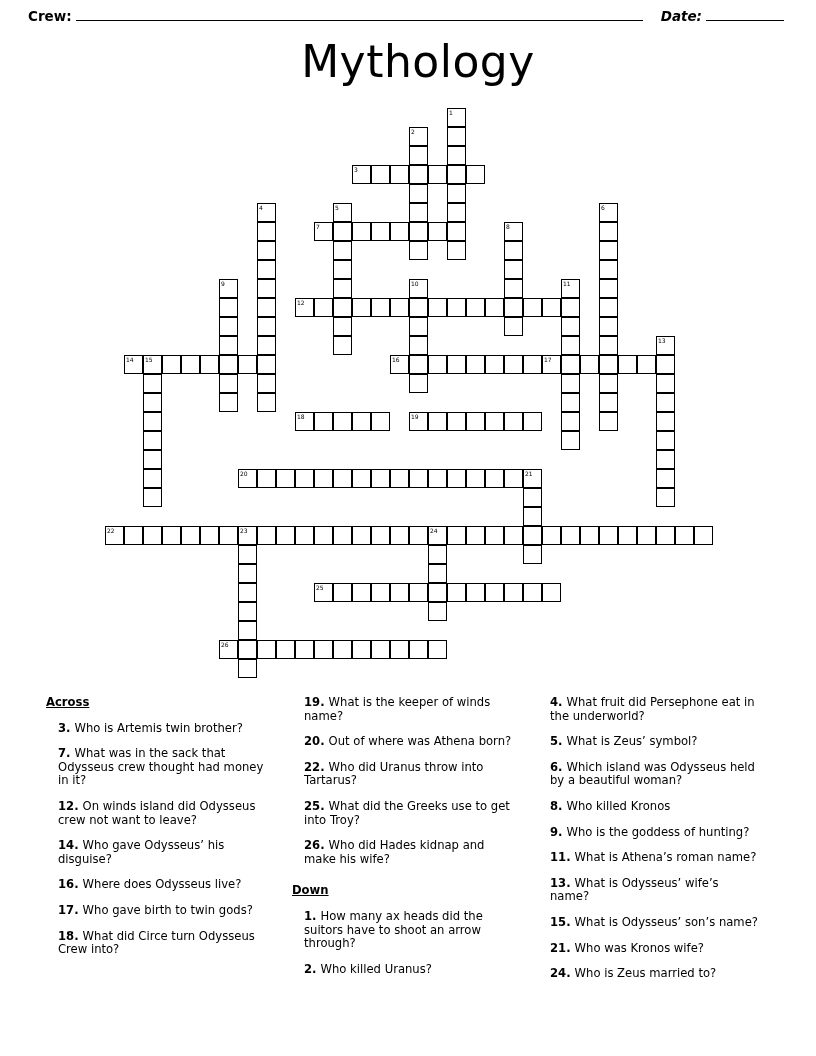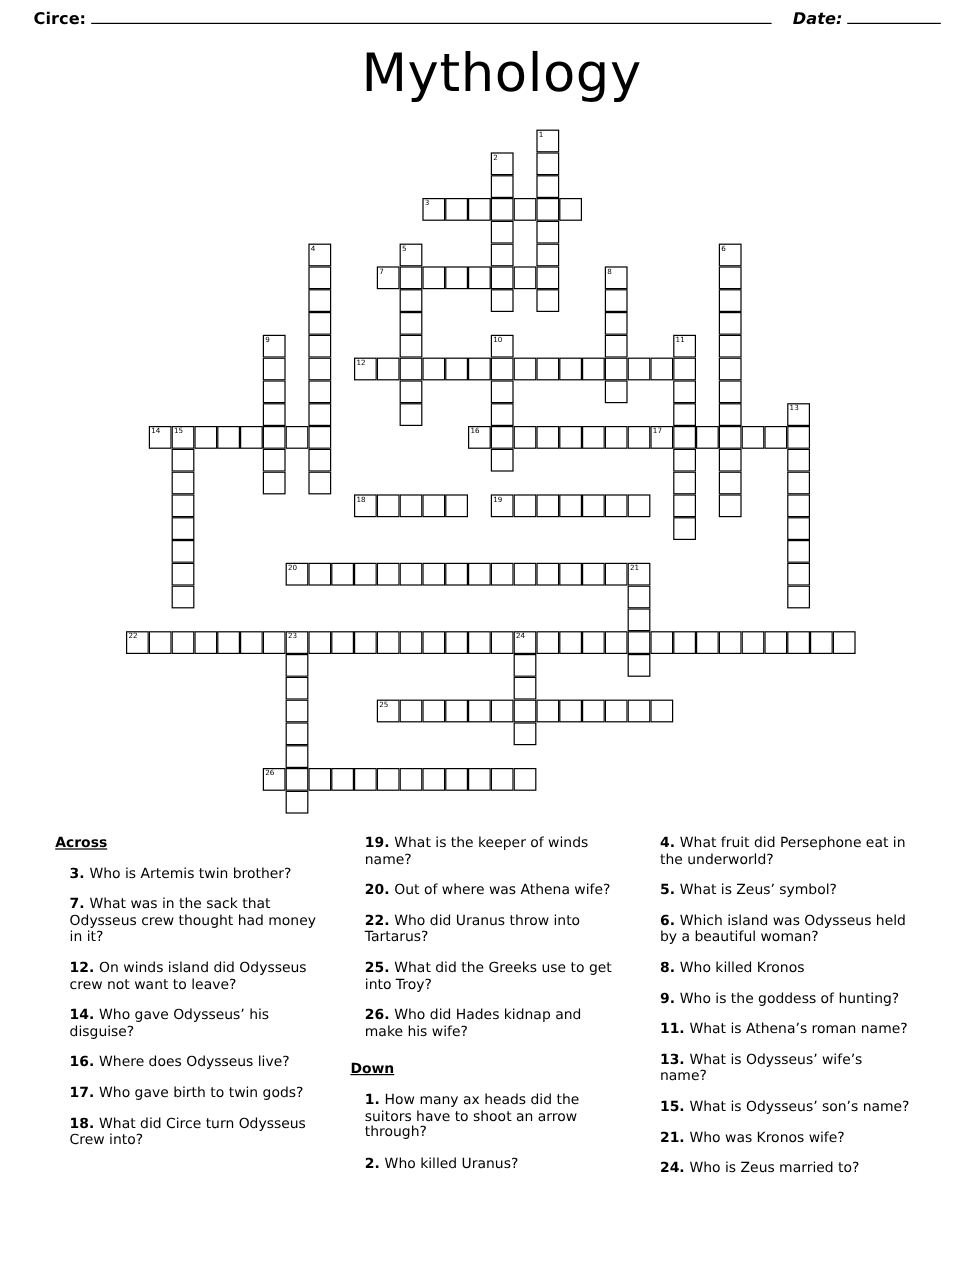--- a/index.html
+++ b/index.html
@@ -110,21 +110,21 @@
   }
   .clue b { font-weight: bold; }
   .spacer { height: 6px; }
 </style>
 </head>
 <body>
 
 <div class="page">
 
   <div class="header-line">
-    <span class="name-label">Circe:</span>
+    <span class="name-label">Crew:</span>
     <span class="rule"></span>
     <span class="date-label">Date:</span>
     <span class="rule short"></span>
   </div>
 
   <div class="title">Mythology</div>
 
   <div id="grid-wrap">
     <div id="grid" style="width: 610px; height: 553px; margin-left: 105px;">
         <div class="cell" style="left: 342px; top: 0px; width: 19px; height: 19px;">
@@ -410,21 +410,21 @@
   <div id="clues">
       <div class="clue-heading">Across</div>
       <div class="clue"><b>3. </b><span>Who is Artemis twin brother?</span></div>
       <div class="clue"><b>7. </b><span>What was in the sack that Odysseus crew thought had money in it?</span></div>
       <div class="clue"><b>12. </b><span>On winds island did Odysseus crew not want to leave?</span></div>
       <div class="clue"><b>14. </b><span>Who gave Odysseus’ his disguise?</span></div>
       <div class="clue"><b>16. </b><span>Where does Odysseus live?</span></div>
       <div class="clue"><b>17. </b><span>Who gave birth to twin gods?</span></div>
       <div class="clue"><b>18. </b><span>What did Circe turn Odysseus Crew into?</span></div>
       <div class="clue"><b>19. </b><span>What is the keeper of winds name?</span></div>
-      <div class="clue"><b>20. </b><span>Out of where was Athena wife?</span></div>
+      <div class="clue"><b>20. </b><span>Out of where was Athena born?</span></div>
       <div class="clue"><b>22. </b><span>Who did Uranus throw into Tartarus?</span></div>
       <div class="clue"><b>25. </b><span>What did the Greeks use to get into Troy?</span></div>
       <div class="clue"><b>26. </b><span>Who did Hades kidnap and make his wife?</span></div>
       <div class="spacer"></div>
       <div class="clue-heading">Down</div>
       <div class="clue"><b>1. </b><span>How many ax heads did the suitors have to shoot an arrow through?</span></div>
       <div class="clue"><b>2. </b><span>Who killed Uranus?</span></div>
       <div class="clue"><b>4. </b><span>What fruit did Persephone eat in the underworld?</span></div>
       <div class="clue"><b>5. </b><span>What is Zeus’ symbol?</span></div>
       <div class="clue"><b>6. </b><span>Which island was Odysseus held by a beautiful woman?</span></div>

